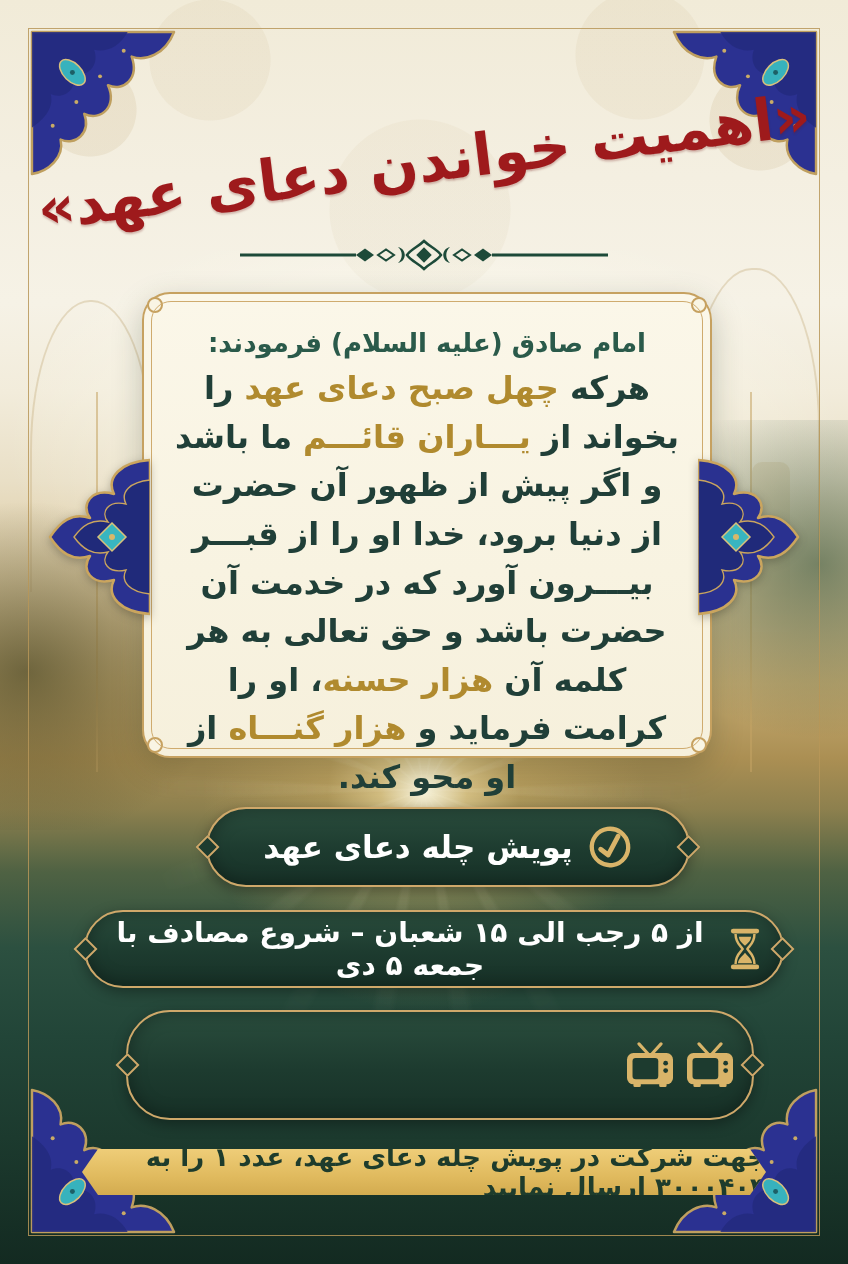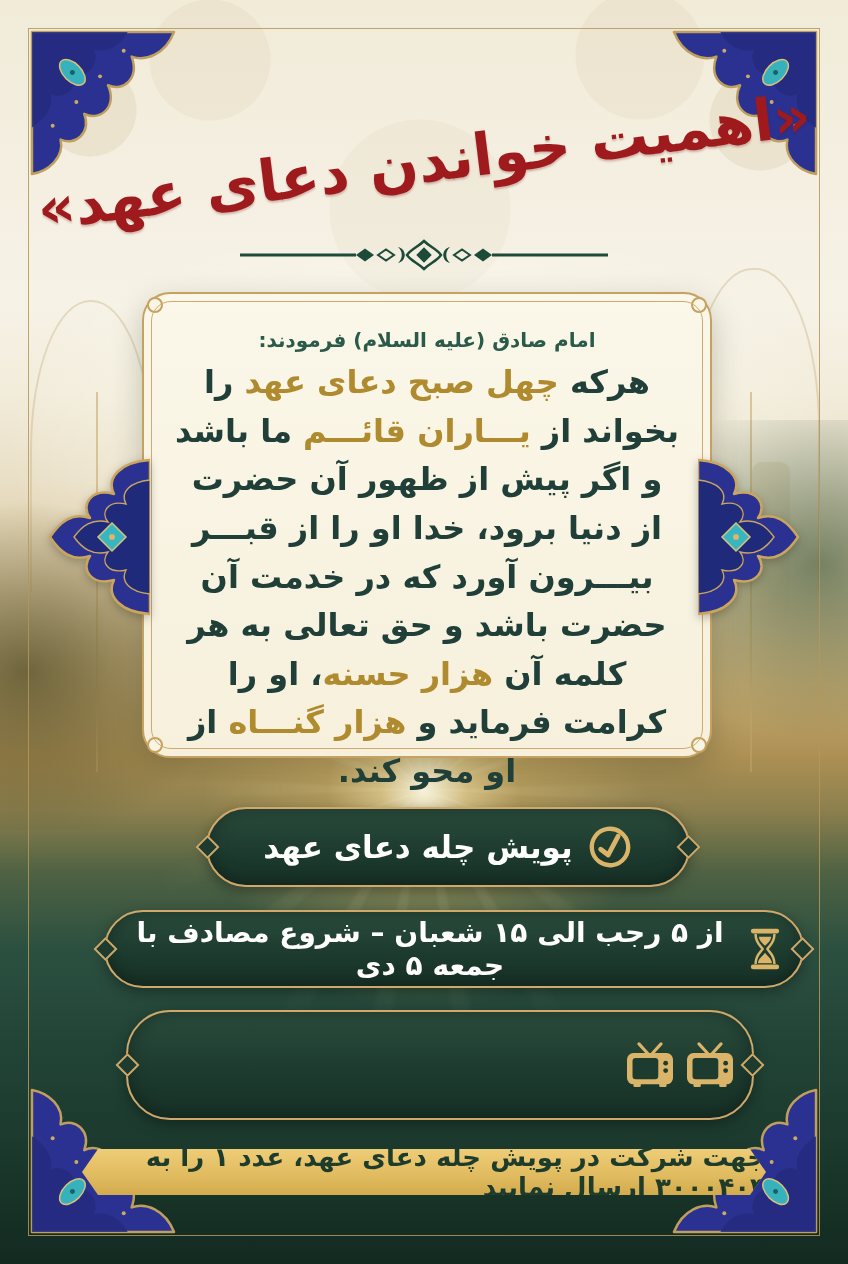--- a/index.html
+++ b/index.html
@@ -60,40 +60,40 @@
   
   .quote-box{position:absolute;left:142px;top:292px;width:566px;height:462px;
     background:linear-gradient(180deg,#fbf7e9 0%, #f8f3e1 60%, #f6f0dc 100%);
     border:2.5px solid #c6a160;border-radius:28px;
     box-shadow:0 10px 30px rgba(40,50,30,.25);}
   .quote-box::after{content:'';position:absolute;inset:7px;border:1.3px solid #cfab6e;border-radius:20px;pointer-events:none;}
   .bead{position:absolute;width:12px;height:12px;border:2px solid #c6a160;border-radius:50%;background:#f9f5e4;}
   .bead.tl{left:3px;top:3px;} .bead.tr{right:3px;top:3px;}
   .bead.bl{left:3px;bottom:3px;} .bead.br{right:3px;bottom:3px;}
   .attribution{margin:34px 30px 6px;text-align:center;
-    font-size:20px;font-weight:bold;color:#2a5a4a;}
+    font-size:26px;font-weight:bold;color:#2a5a4a;}
   .quote-body{margin:4px 28px 0;text-align:center;
     font-size:32px;font-weight:bold;line-height:1.52;color:#203f38;}
   .seg.dark{color:#203f38;} .seg.gold{color:#b08a2e;margin-top:16px;}
   
   .medallion{position:absolute;width:104px;height:182px;top:446px;filter:drop-shadow(0 3px 5px rgba(30,30,20,.3));}
   .medallion.left{left:46px;}
   .medallion.right{right:46px;transform:scaleX(-1);}
   
   .pill{position:absolute;display:flex;align-items:center;
     background:linear-gradient(180deg,#2a4d3d 0%, #1d3b2f 55%, #173127 100%);
     border:2.2px solid #cfa86a;border-radius:44px;
     box-shadow:0 4px 14px rgba(0,0,0,.35), inset 0 0 18px rgba(0,0,0,.35);
     color:#ffffff;}
   .pill::before,.pill::after{content:'';position:absolute;top:50%;width:13px;height:13px;
     border:2px solid #cfa86a;background:#1d3b2f;transform:translateY(-50%) rotate(45deg);}
   .pill::before{right:-9px;} .pill::after{left:-9px;}
   .pill-campaign{left:206px;top:807px;width:436px;height:76px;padding:0 22px;gap:14px;justify-content:center;}
   .pill-campaign .label{font-size:31px;font-weight:bold;}
-  .pill-schedule{left:104px;top:910px;width:656px;height:74px;padding:0 20px;gap:14px;}
+  .pill-schedule{left:84px;top:910px;width:656px;height:74px;padding:0 20px;gap:14px;}
   .pill-schedule .label{flex:1;text-align:center;font-size:28px;font-weight:bold;}
   .pill-broadcast{left:126px;top:1010px;width:592px;height:106px;padding:0 16px;gap:8px;}
   .pill-broadcast .lines{flex:1;text-align:center;font-size:27px;font-weight:bold;line-height:1.5;}
   .icon{flex:0 0 auto;display:flex;align-items:center;justify-content:center;}
   
   .ribbon{position:absolute;left:82px;top:1149px;width:684px;height:46px;
     background:linear-gradient(180deg,#eecd78 0%, #e0ba5e 60%, #d3ab4f 100%);
     clip-path:polygon(16px 0%, calc(100% - 16px) 0%, 100% 50%, calc(100% - 16px) 100%, 16px 100%, 0% 50%);
     display:flex;align-items:center;justify-content:center;
     font-size:26px;font-weight:bold;color:#1e3c2c;}

